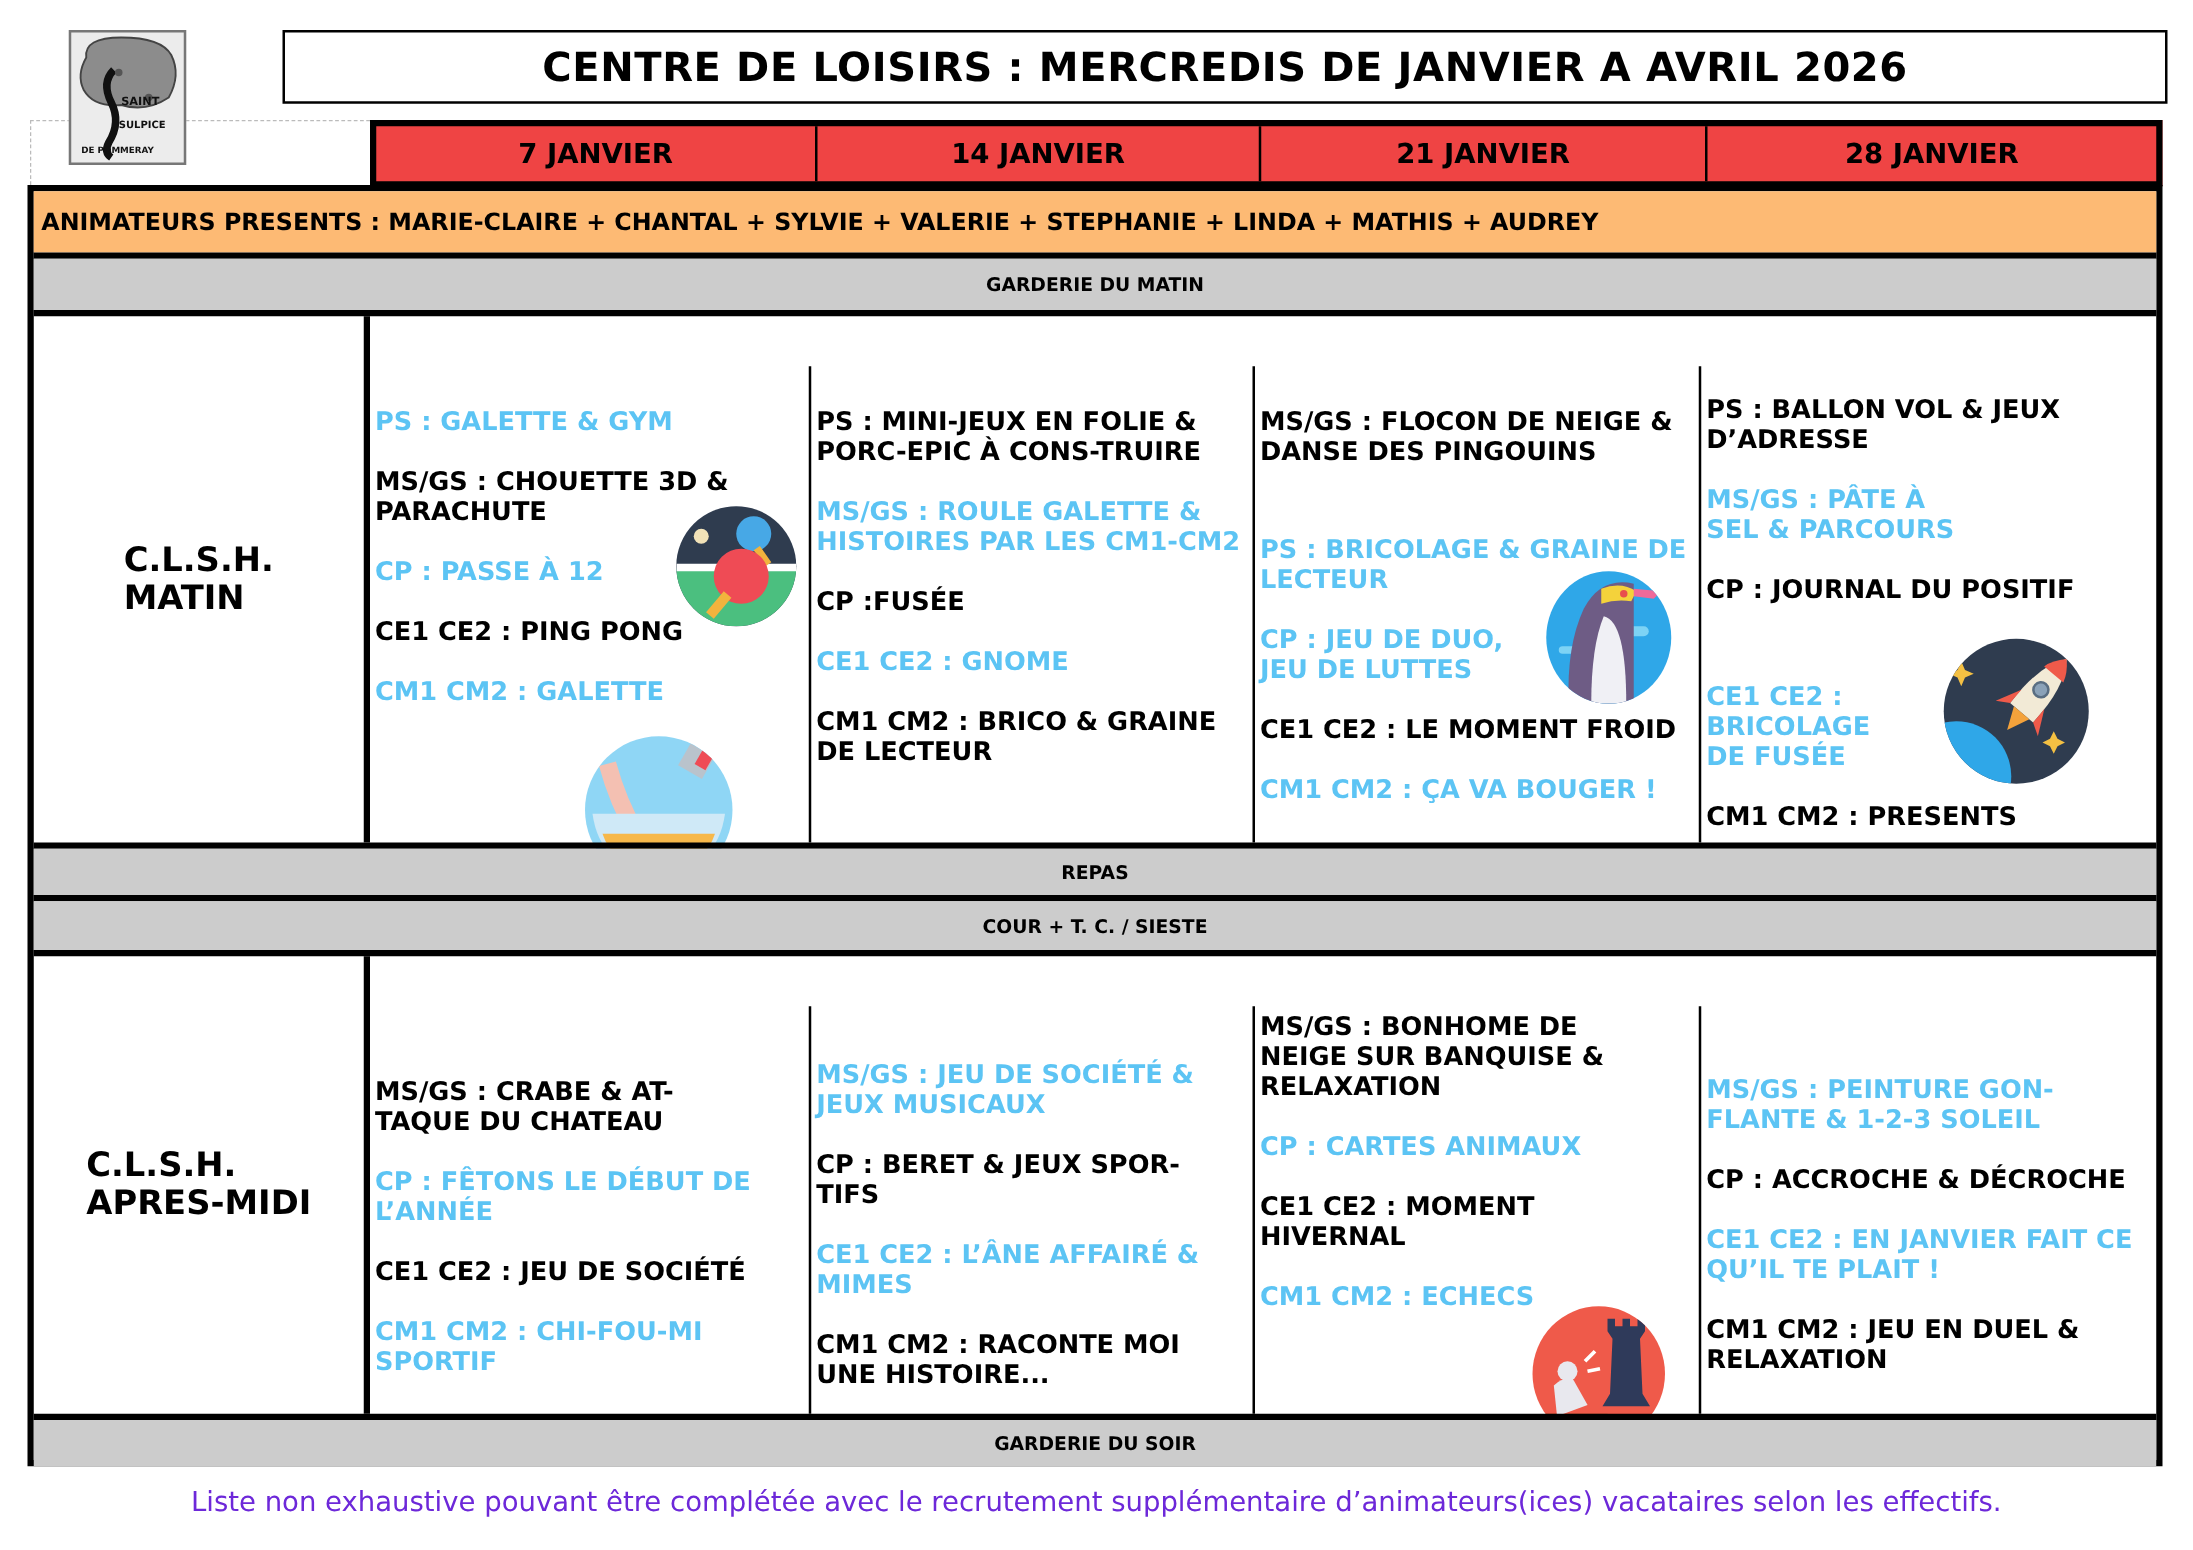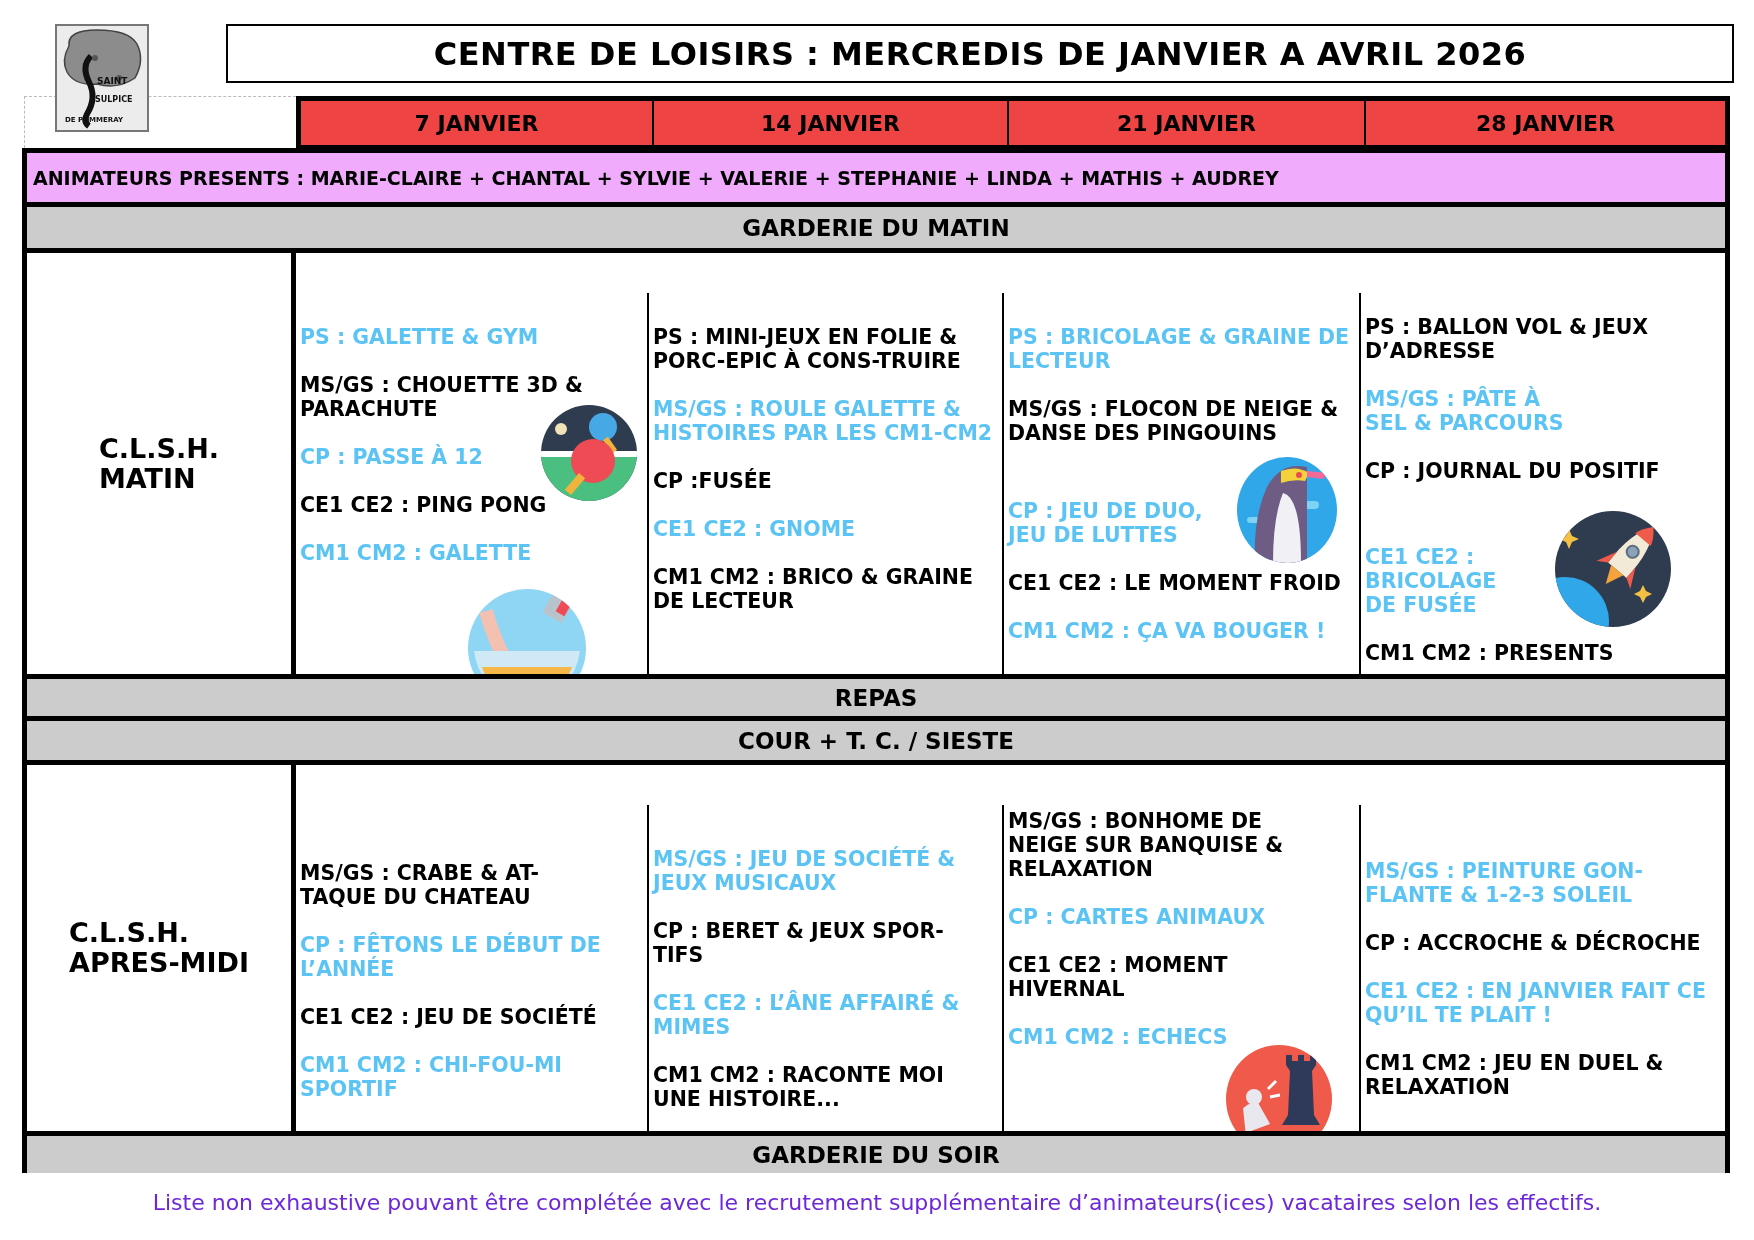--- a/index.html
+++ b/index.html
@@ -19,23 +19,23 @@
 
   .hdr-row { position: absolute; left: 274px; top: 0; width: 1434px; height: 53px;
     border: 5px solid #000; border-bottom: 4px solid #000; display: flex; background: #ef4444; }
   .hdr-cell { display: flex; align-items: center; justify-content: center;
     font-weight: bold; font-size: 22px; border-right: 2px solid #000; }
   .hdr-cell:last-child { border-right: none; }
 
   .tbl { position: absolute; left: 0; top: 52px; width: 1708px; height: 1025px;
     border: 5px solid #000; }
   .band { position: absolute; left: 0; width: 100%; display: flex; align-items: center;
-    justify-content: center; font-size: 23px; font-weight: bold; }
+    justify-content: center; font-size: 15px; font-weight: bold; }
   .band.gray { background: #cccccc; }
-  .band.white { background: #f0abfc; justify-content: flex-start; padding-left: 6px; font-size: 19px; }
+  .band.white { background: #fdba74; justify-content: flex-start; padding-left: 6px; font-size: 19px; }
   .hline { position: absolute; left: 0; width: 100%; height: 5px; background: #000; }
 
   .row { position: absolute; left: 0; width: 100%; display: flex; }
   .label-cell { width: 269px; display: flex; align-items: center; justify-content: center;
     font-weight: bold; font-size: 27px; line-height: 1.1;
     border-right: 5px solid #000; }
   .day-cell { position: relative; padding: 0 4px; font-weight: bold; font-size: 20.5px;
     line-height: 1.17; border-right: 2px solid #000; display: flex; flex-direction: column; margin-top: 40px; }
   .day-cell:last-child { border-right: none; }
   .act { margin-bottom: 24px; }
@@ -119,22 +119,22 @@
 
       <div class="day-cell" style="width:355px;padding-top:32px">
         <div class="act black">PS : MINI-JEUX EN FOLIE &amp; PORC-EPIC À CONS-TRUIRE</div>
         <div class="act blue">MS/GS : ROULE GALETTE &amp; HISTOIRES PAR LES CM1-CM2</div>
         <div class="act black">CP :FUSÉE</div>
         <div class="act blue">CE1 CE2 : GNOME</div>
         <div class="act black">CM1 CM2 : BRICO &amp; GRAINE DE LECTEUR</div>
       </div>
 
       <div class="day-cell" style="width:357px;padding-top:32px">
+        <div class="act black gap-big" style="width:340px">MS/GS : FLOCON DE NEIGE &amp; DANSE DES PINGOUINS</div>
         <div class="act blue">PS : BRICOLAGE &amp; GRAINE DE LECTEUR</div>
-        <div class="act black gap-big" style="width:340px">MS/GS : FLOCON DE NEIGE &amp; DANSE DES PINGOUINS</div>
         <div class="act blue" style="width:220px">CP : JEU DE DUO, JEU DE LUTTES</div>
         <div class="act black">CE1 CE2 : LE MOMENT FROID</div>
         <div class="act blue">CM1 CM2 : ÇA VA BOUGER !</div>
         <div class="ill" style="left:233px;top:164px;width:100px;height:106px;background:#2fa7e8">
           <svg width="100" height="106" viewBox="0 0 100 106">
             <rect x="64" y="44" width="18" height="8" rx="4" fill="#7dd3f5"></rect>
             <rect x="10" y="60" width="14" height="6" rx="3" fill="#7dd3f5"></rect>
             <path d="M30 30 Q44 4 70 10 L70 106 L18 106 Q16 60 30 30 Z" fill="#6e5c85"></path>
             <path d="M46 36 Q64 40 64 106 L36 106 Q36 60 46 36 Z" fill="#f0f0f5"></path>
             <path d="M44 14 Q60 8 72 16 L68 24 Q56 22 44 26 Z" fill="#f4d23b"></path>

